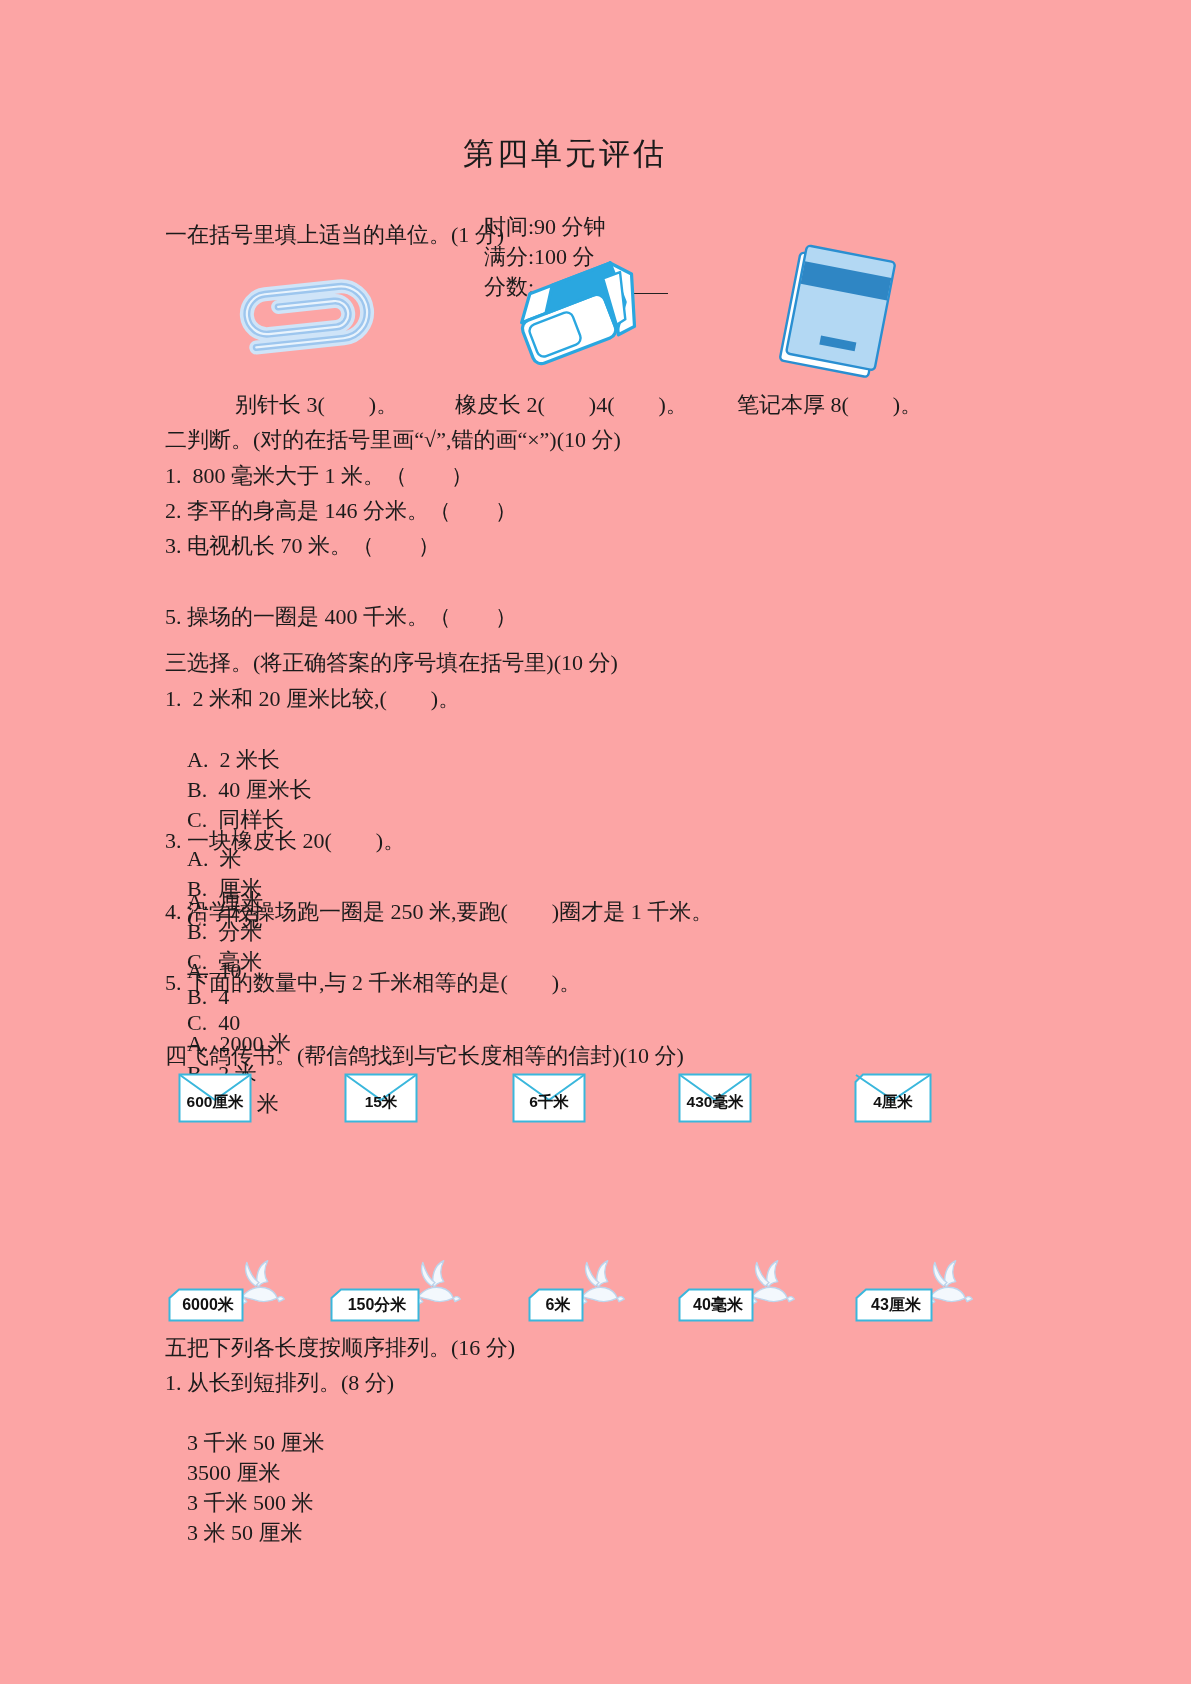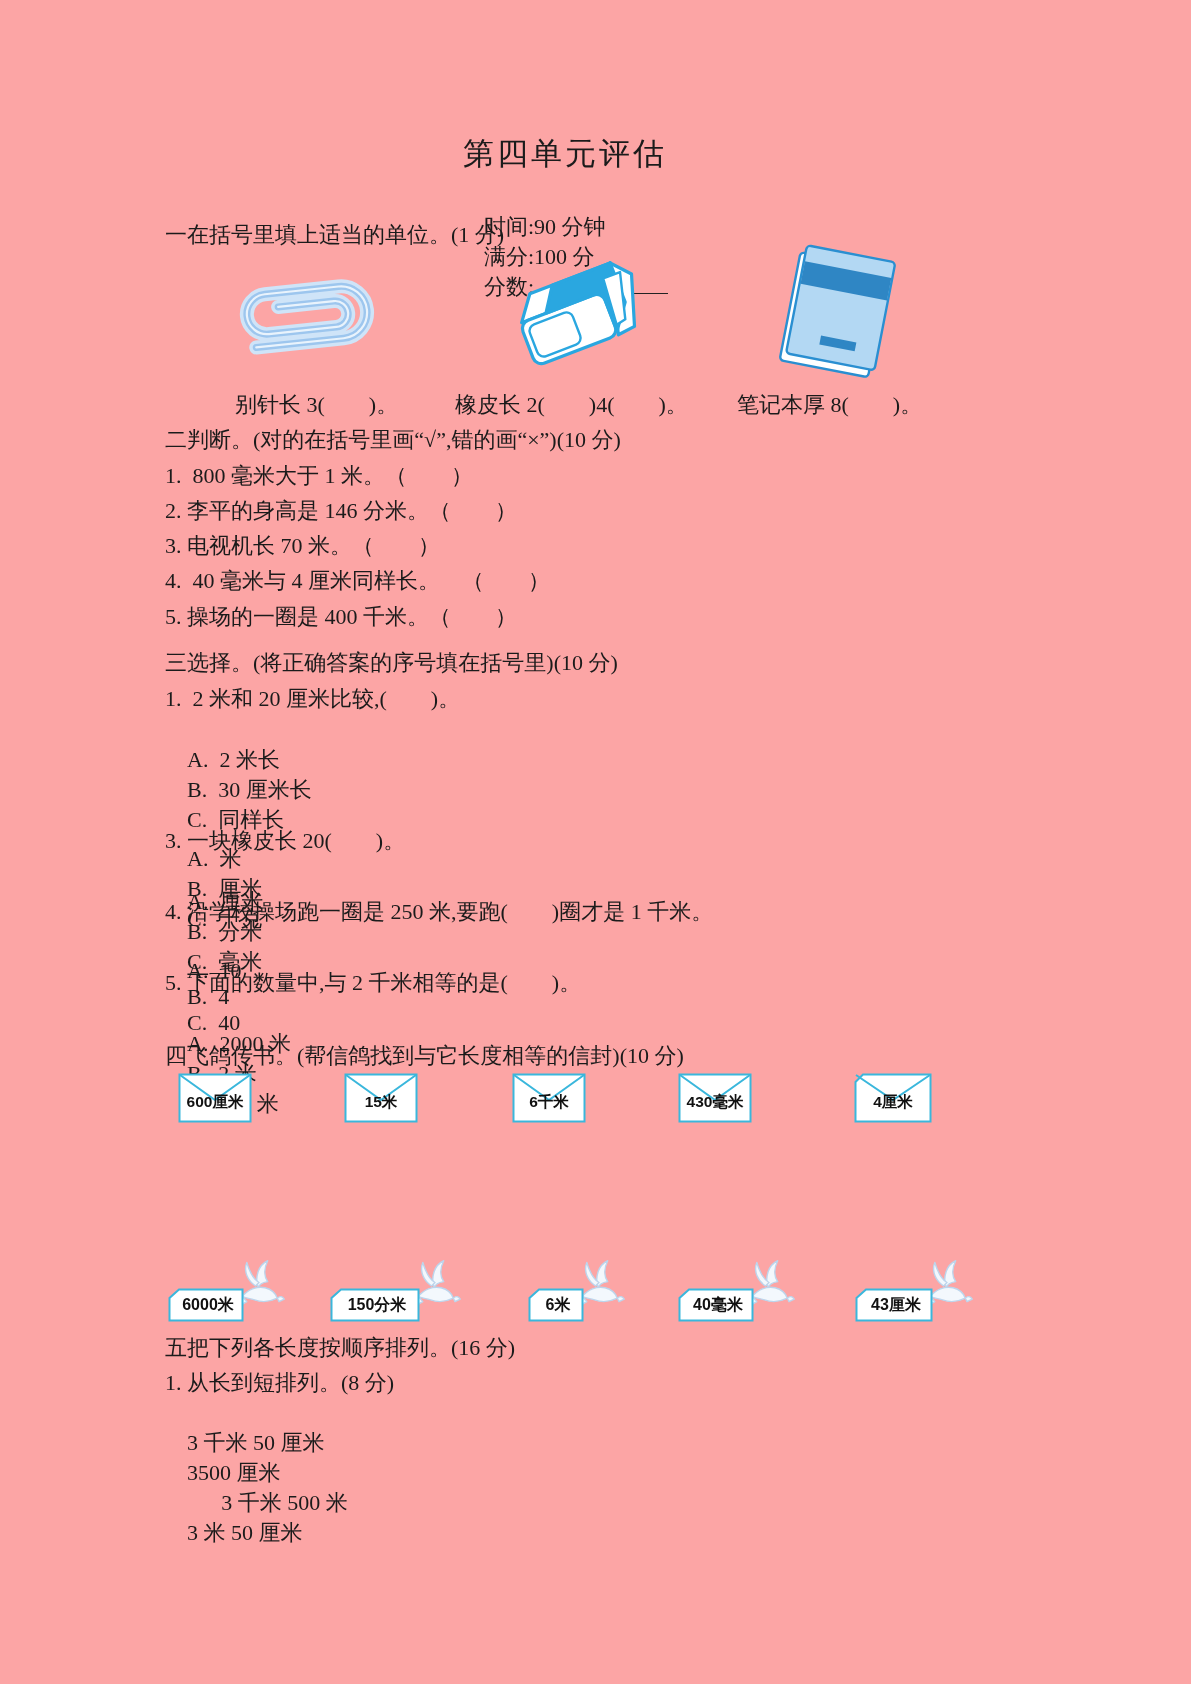--- a/index.html
+++ b/index.html
@@ -25,21 +25,21 @@
   .cap-row { position:absolute; top:390px; left:0; width:100%; font-size:22px; }
   .cap-row span { position:absolute; white-space:pre; }
   .cap-1 { left:235px; } .cap-2 { left:455px; } .cap-3 { left:737px; }
   .optrow span { display:inline-block; white-space:pre; }
   .row-q1 span:nth-child(1){ width:235px; } .row-q1 span:nth-child(2){ width:270px; }
   .row-q2 span:nth-child(1){ width:65px;margin-top:28px; }  .row-q2 span:nth-child(2){ width:102px; }
   .row-q3 span:nth-child(1){ width:115px; } .row-q3 span:nth-child(2){ width:112px; }
   .row-q4 span:nth-child(1){ width:60px; }  .row-q4 span:nth-child(2){ width:67px; }
   .row-q5 span:nth-child(1){ width:125px; } .row-q5 span:nth-child(2){ width:100px; }
   .row-order span:nth-child(1){ width:220px; } .row-order span:nth-child(2){ width:165px; }
-  .row-order span:nth-child(3){ width:195px;text-align:center; }
+  .row-order span:nth-child(3){ width:195px; }
   .img-box { position:absolute; }
   .envelope { position:absolute; top:1073px; height:50px; }
   .envelope svg { position:absolute; left:0; top:0; }
   .env-label {
     position:absolute; left:0; right:0; top:19px; text-align:center;
     font-family:"Liberation Sans","DejaVu Sans",sans-serif; font-weight:700; font-size:15.5px;
     color:#111;
   }
   .tag { position:absolute; top:1288px; height:34px; }
   .tag svg { position:absolute; left:0; top:0; }
@@ -114,29 +114,28 @@
   <div class="cap-row">
     <span class="cap-1">别针长 3(　　)。</span>
     <span class="cap-2">橡皮长 2(　　)4(　　)。</span>
     <span class="cap-3">笔记本厚 8(　　)。</span>
   </div>
 
   <div class="line" style="top:425px">二判断。(对的在括号里画“√”,错的画“×”)(10 分)</div>
   <div class="line" style="top:461px">1.  800 毫米大于 1 米。（　　）</div>
   <div class="line" style="top:496px">2. 李平的身高是 146 分米。（　　）</div>
   <div class="line" style="top:531px">3. 电视机长 70 米。（　　）</div>
-  <div class="line" style="top:566px">4.  40 毫米与 4 厘米同样长。　（　　）</div>
   <div class="line" style="top:602px">5. 操场的一圈是 400 千米。（　　）</div>
 
   <div class="line" style="top:648px">三选择。(将正确答案的序号填在括号里)(10 分)</div>
 
   <div class="line" style="top:684px">1.  2 米和 20 厘米比较,(　　)。</div>
   <div class="line optrow row-q1" style="top:719px">
     <span>A.  2 米长</span>
-    <span>B.  30 厘米长</span>
+    <span>B.  40 厘米长</span>
     <span>C.  同样长</span>
   </div>
 
   <div class="line optrow row-q2" style="top:790px">
     <span>A.  米</span>
     <span>B.  厘米</span>
     <span>C.  千克</span>
   </div>
 
   <div class="line" style="top:826px">3. 一块橡皮长 20(　　)。</div>

